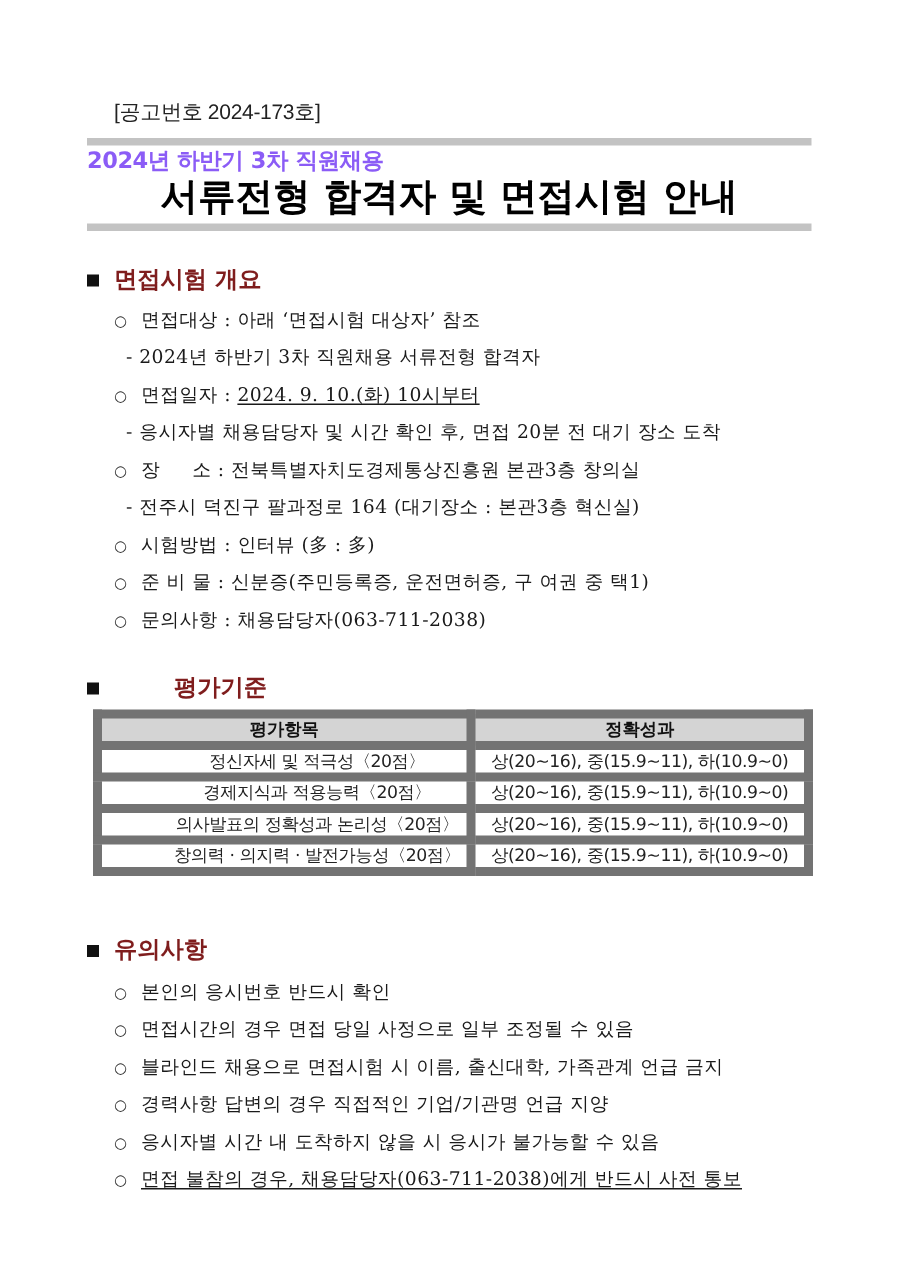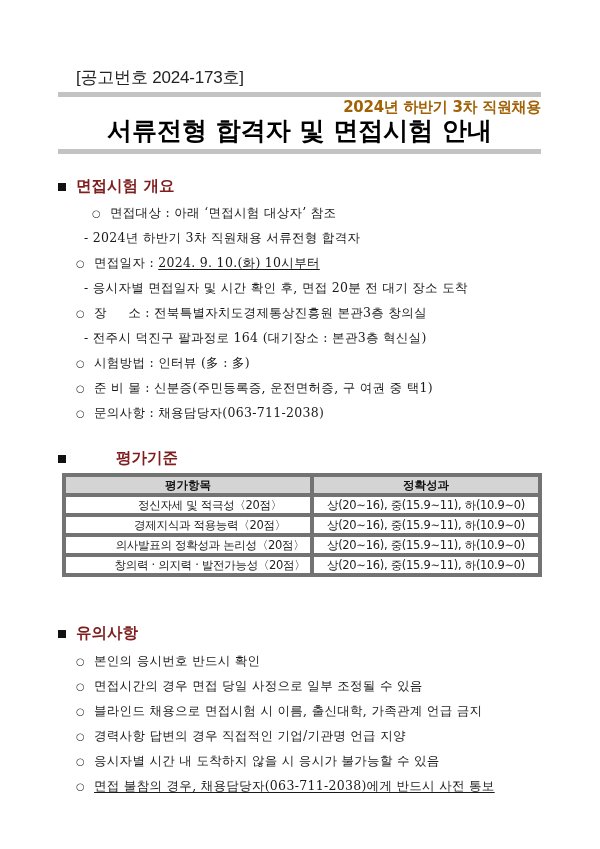--- a/index.html
+++ b/index.html
@@ -2,29 +2,29 @@
 <html><head>
   <meta charset="utf-8">
   <style>
     * { box-sizing: border-box; margin: 0; padding: 0; }
     html, body { width: 600px; height: 849px; background: #ffffff; overflow: hidden; }
     body { position: relative; font-family: "DejaVu Serif", serif; color: #111; }
 
     .notice-no {
       position: absolute; left: 57px; top: 66px;
       font-family: "Liberation Sans", "DejaVu Sans", sans-serif;
-      font-size: 17px; color: #222; letter-spacing: -0.2px; padding-left: 19px;
+      font-size: 14px; color: #222; letter-spacing: -0.2px; padding-left: 19px;
     }
     .bar { position: absolute; left: 58px; width: 483px; height: 5px; background: #c3c3c3; }
     .bar.top { top: 92px; }
     .bar.bottom { top: 149px; }
 
     .subtitle {
-      position: absolute; left: 58px; width: 483px; top: 98px; text-align: right;
-      font-family: "DejaVu Sans", sans-serif; font-weight: bold; font-size: 15px; color: #a16207;
+      position: absolute; left: 58px; width: 483px; top: 98px; text-align: left;
+      font-family: "DejaVu Sans", sans-serif; font-weight: bold; font-size: 15px; color: #8b5cf6;
       letter-spacing: -0.3px;
     }
     .title {
       position: absolute; left: 58px; width: 483px; top: 115px; text-align: center;
       font-family: "DejaVu Sans", sans-serif; font-weight: bold; font-size: 25px; color: #000;
       letter-spacing: 0px; line-height: 32px;
     }
 
     .section-head {
       position: absolute; left: 58px;
@@ -41,51 +41,51 @@
     .line.dash { left: 84px; }
     .line.circ { left: 76px; }
     .u { text-decoration: underline; text-underline-offset: 2px; }
 
     table.crit {
       position: absolute; left: 62px; top: 473px; width: 480px;
       border-collapse: collapse;
       font-family: "DejaVu Sans", sans-serif; font-size: 11.5px; color: #222;
     }
     table.crit th, table.crit td {
-      border: 4px solid #737373; height: 20px; padding: 0 4px; text-align: center; white-space: nowrap;
+      border: 6px solid #737373; height: 20px; padding: 0 4px; text-align: center; white-space: nowrap;
     }
     table.crit th { background: #d4d4d4; font-weight: bold; color: #111; }
     table.crit td.item { width: 248px; letter-spacing: -0.3px; padding-left: 48px; }
     table.crit td.score { letter-spacing: -0.3px; }
   </style>
 </head>
 <body>
 
 <div class="notice-no">[공고번호 2024-173호]</div>
 <div class="bar top"></div>
 <div class="subtitle">2024년 하반기 3차 직원채용</div>
 <div class="title">서류전형 합격자 및 면접시험 안내</div>
 <div class="bar bottom"></div>
 
 <div class="section-head" style="top:176px;">
   <span class="sq"></span>
   <span>면접시험 개요</span>
 </div>
 
-<div class="line circ" style="top:205px;margin-left:16px;">
+<div class="line circ" style="top:205px;">
   <span class="bullet">○</span><span>면접대상 : 아래 ‘면접시험 대상자’ 참조</span>
 </div>
 <div class="line dash" style="top:230px;">
   <span>- 2024년 하반기 3차 직원채용 서류전형 합격자</span>
 </div>
 <div class="line circ" style="top:255px;">
   <span class="bullet">○</span><span>면접일자 : </span><span class="u">2024. 9. 10.(화) 10시부터</span>
 </div>
 <div class="line dash" style="top:280px;">
-  <span>- 응시자별 면접일자 및 시간 확인 후, 면접 20분 전 대기 장소 도착</span>
+  <span>- 응시자별 채용담당자 및 시간 확인 후, 면접 20분 전 대기 장소 도착</span>
 </div>
 <div class="line circ" style="top:305px;">
   <span class="bullet">○</span><span style="white-space:pre;">장     소 : 전북특별자치도경제통상진흥원 본관3층 창의실</span>
 </div>
 <div class="line dash" style="top:330px;">
   <span>- 전주시 덕진구 팔과정로 164 (대기장소 : 본관3층 혁신실)</span>
 </div>
 <div class="line circ" style="top:355px;">
   <span class="bullet">○</span><span>시험방법 : 인터뷰 (多 : 多)</span>
 </div>

